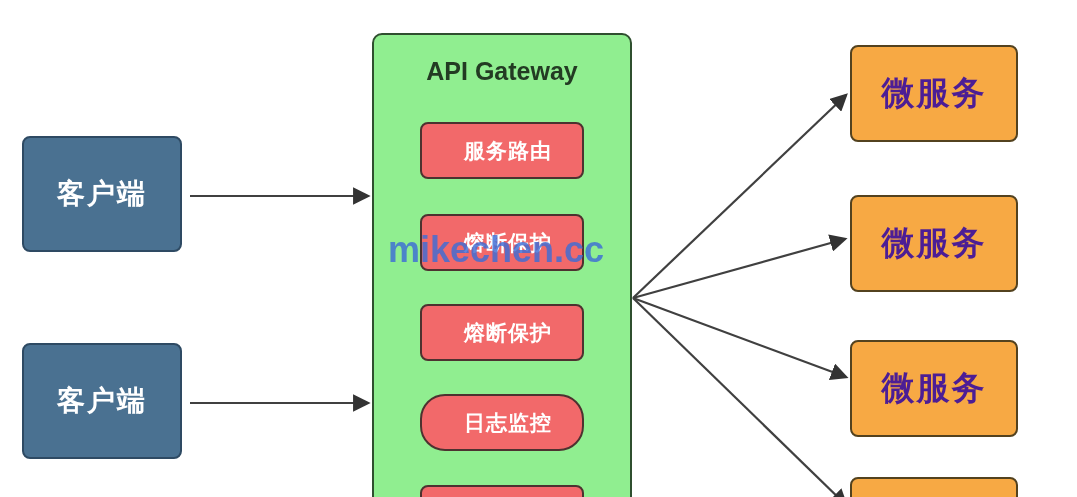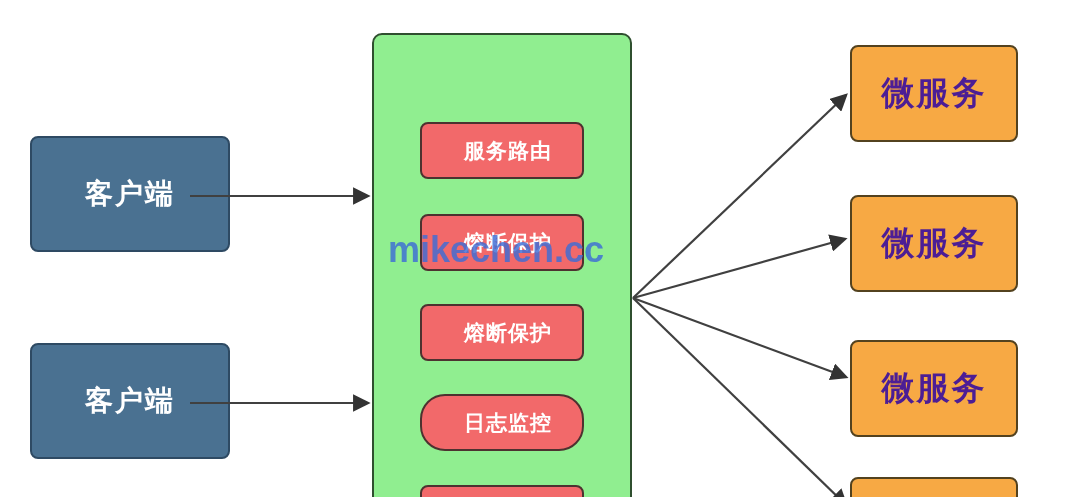--- a/index.html
+++ b/index.html
@@ -13,29 +13,28 @@
   .canvas { position: absolute; inset: 0; width: 1077px; height: 497px; }
 
   .node {
     position: absolute;
     display: flex; align-items: center; justify-content: center;
     font-weight: bold;
   }
 
   
   .client {
-    left: 22px; width: 200px; height: 116px;
+    left: 22px; width: 160px; height: 116px;
     background: #4a7191;
     border: 2.5px solid #2e4a63;
     border-radius: 8px;
     color: #ffffff;
     font-size: 28px;
     letter-spacing: 2px;
     z-index: 1;
-    margin-left: 8px;
   }
   .client.c1 { top: 136px; }
   .client.c2 { top: 343px; }
 
   
   .gateway {
     position: absolute;
     left: 372px; top: 33px; width: 260px; height: 490px;
     background: #90ee90;
     border: 2.5px solid #2f4f2f;
@@ -111,20 +110,21 @@
 <div class="canvas">
 
   <div class="node client c1">
     <span>客户端</span>
   </div>
   <div class="node client c2">
     <span>客户端</span>
   </div>
 
   <div class="gateway">
+    <div class="gateway-title">API Gateway</div>
     <div class="feature f1">
       <span>服务路由</span>
     </div>
     <div class="feature f2">
       <span>熔断保护</span>
     </div>
     <div class="feature f3">
       <span>熔断保护</span>
     </div>
     <div class="feature f4">

